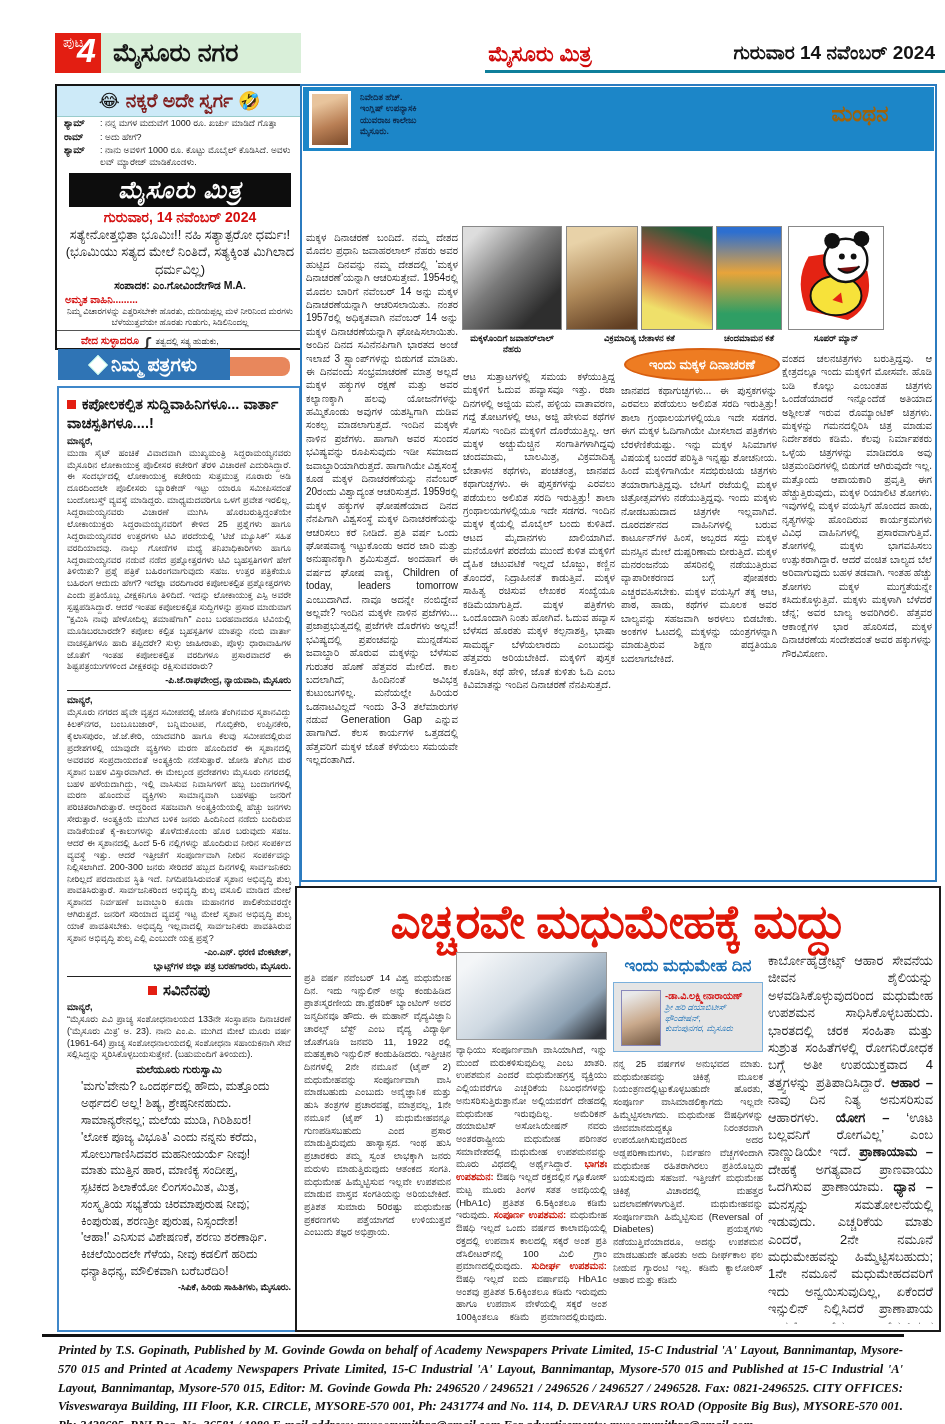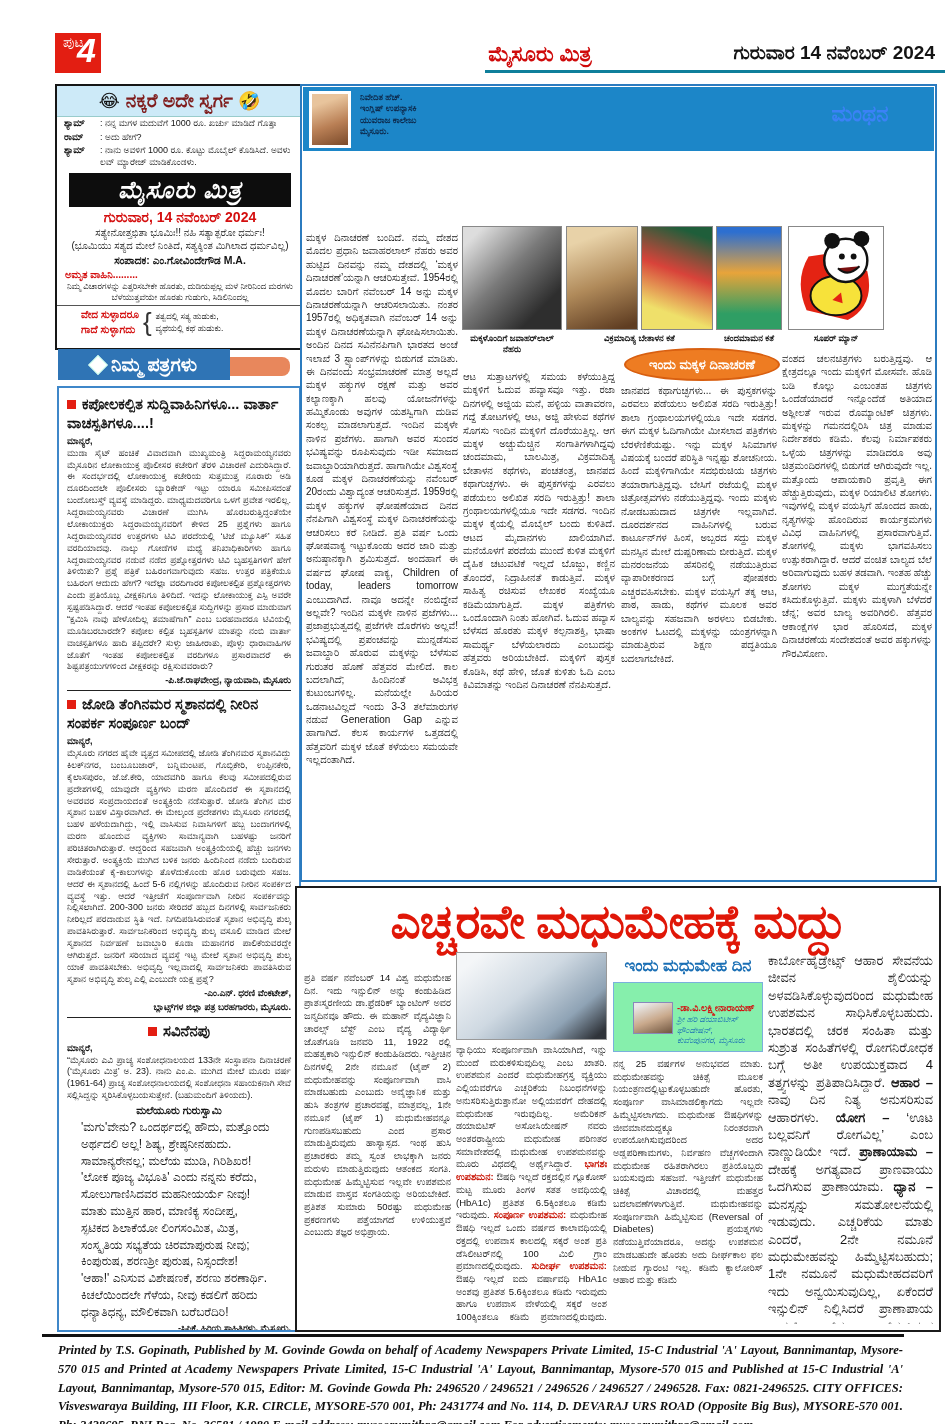--- a/index.html
+++ b/index.html
@@ -19,21 +19,21 @@
   #left-box{left:55px;top:84px;width:246px;height:262px;border:2px solid #161616;background:#fff;overflow:hidden;}
   #joke-head{height:30px;background:#cdeaf8;display:flex;align-items:center;justify-content:center;gap:6px;border-bottom:1px solid #9cc;}
   #joke-head .jt{font-size:19px;font-weight:bold;color:#7f1d1d;}
   #joke-head .em{font-size:18px;}
   .joke-row{display:flex;padding:1px 7px;font-size:9px;line-height:1.3;}
   .joke-row .sp{width:36px;font-weight:bold;flex:none;}
   .joke-row .tx{flex:1;}
   #mast-black{margin:3px 12px 2px;background:#0d0d0d;color:#fff;text-align:center;
               font-size:24px;font-weight:bold;font-style:italic;letter-spacing:1px;padding:3px 0;}
   #mast-date{text-align:center;color:#d40f0f;font-weight:bold;font-size:14px;}
-  .motto{text-align:center;font-size:10px;line-height:1.35;}
+  .motto{text-align:center;font-size:13px;line-height:1.35;}
   #editor-line{text-align:center;font-size:10.5px;font-weight:bold;margin-top:1px;}
   #amrutha{padding:2px 8px 0;}
   #amrutha .at{color:#d40f0f;font-weight:bold;font-size:10px;}
   #amrutha .ax{font-size:8.5px;text-align:center;line-height:1.3;}
   #veda{border-top:1px solid #555;margin-top:2px;padding:1px 24px;display:flex;align-items:center;gap:4px;}
   #veda .vl{color:#d40f0f;font-weight:bold;font-size:10.5px;line-height:1.45;}
   #veda .brace{font-size:26px;font-weight:300;color:#333;}
   #veda .vr{font-size:8.5px;line-height:1.5;}
   
   #lt-orange{left:64px;top:357px;width:226px;height:19px;background:#e8875c;border-radius:8px;}
@@ -48,21 +48,21 @@
   .sig{font-size:9px;font-weight:bold;text-align:right;margin:2px 0 3px;}
   .let-div{border-top:1.5px solid #222;margin:4px 0;}
   .mem-title{text-align:center;font-size:15px;font-weight:bold;margin:3px 0;}
   .poem-title{text-align:center;font-size:10.5px;font-weight:bold;margin:2px 0;}
   .poem{font-size:12px;line-height:1.4;white-space:pre-line;padding-left:14px;}
   
   #main-box{left:300px;top:84px;width:637px;height:798px;border:2.5px solid #2b7bbf;box-sizing:border-box;background:#fff;}
   #banner{left:303px;top:87px;width:631px;height:64px;background:#1c86c8;}
   #author-photo{left:309px;top:91px;width:42px;height:57px;background:linear-gradient(160deg,#e8c49c 20%,#b97f55 60%,#7a4a2a);border:3px solid #fff;box-sizing:border-box;}
   #author-credit{left:360px;top:92px;width:150px;font-size:8.5px;line-height:1.35;color:#0d2b4e;font-weight:bold;}
-  #kicker{left:790px;top:101px;width:140px;text-align:center;color:#3b82f6;font-size:22px;font-weight:bold;}
+  #kicker{left:790px;top:101px;width:140px;text-align:center;color:#a16207;font-size:22px;font-weight:bold;}
   #main-headline{left:306px;top:155px;width:626px;font-size:45px;font-weight:bold;color:#e01708;letter-spacing:-1px;}
   .photo{border:1px solid #888;box-sizing:border-box;}
   #p1{left:462px;top:226px;width:100px;height:104px;background:linear-gradient(135deg,#ddd 10%,#7a7a7a 45%,#2e2e2e 80%);}
   #p2{left:566px;top:226px;width:72px;height:104px;background:linear-gradient(160deg,#e8d2a8 15%,#b08a5a 55%,#5f3d22 95%);}
   #p3{left:641px;top:226px;width:72px;height:104px;background:linear-gradient(200deg,#1f5e3a 10%,#d8433a 45%,#efe06a 80%);}
   #p4{left:716px;top:226px;width:66px;height:104px;background:linear-gradient(180deg,#2d6fd0 5%,#e8a43a 45%,#2f9e64 85%);}
   #p5{left:788px;top:226px;width:96px;height:104px;background:#fff;}
   .caption{position:absolute;top:333px;font-size:8.5px;font-weight:bold;text-align:center;}
   .bodytxt{font-size:10px;line-height:1.34;text-align:justify;overflow:hidden;}
   #col1{left:306px;top:231px;width:152px;height:645px;}
@@ -71,21 +71,21 @@
          color:#fff;font-size:13px;font-weight:bold;display:flex;align-items:center;justify-content:center;}
   #col3{left:621px;top:384px;width:156px;height:492px;}
   #col4{left:782px;top:352px;width:150px;height:524px;}
   
   #dia-box{left:295px;top:886px;width:646px;height:446px;border:2.5px solid #1b1b1b;box-sizing:border-box;background:#fff;}
   #dia-headline{left:300px;top:894px;width:636px;text-align:center;font-size:47px;font-weight:bold;color:#e01708;letter-spacing:-1px;}
   #dcolA{left:304px;top:972px;width:147px;height:352px;font-size:9.5px;}
   #dia-photo{left:456px;top:952px;width:151px;height:88px;background:linear-gradient(140deg,#f4f6f8 10%,#cfd9e2 45%,#8fa3b5 75%,#30343a 95%);border:1px solid #999;box-sizing:border-box;}
   #dcolB{left:456px;top:1044px;width:151px;height:280px;font-size:9.5px;}
   #dia-day{left:613px;top:956px;width:150px;text-align:center;color:#1a6fb5;font-size:16.5px;font-weight:bold;}
-  #dia-author{left:613px;top:982px;width:150px;height:70px;border:1.5px solid #7ab0dc;background:#86efac;display:flex;padding:19px;box-sizing:border-box;gap:4px;}
+  #dia-author{left:613px;top:982px;width:150px;height:70px;border:1.5px solid #7ab0dc;background:#e5e5e5;display:flex;padding:7px;box-sizing:border-box;gap:4px;}
   #dia-author .dp{width:38px;height:100%;background:linear-gradient(160deg,#e9e9e9 10%,#c9a98c 55%,#6f553f);border:1px solid #88b;flex:none;}
   #dia-author .dn{color:#d40f0f;font-weight:bold;font-size:9.5px;line-height:1.25;}
   #dia-author .do{color:#1a6fb5;font-style:italic;font-size:8.5px;line-height:1.25;}
   #dcolC{left:613px;top:1058px;width:150px;height:266px;font-size:9.5px;}
   #dcolD{left:768px;top:952px;width:165px;height:372px;font-size:13px;}
   .redhead{color:#c81000;font-weight:bold;}
   .termhead{font-weight:bold;}
   
   #footer-rule{left:42px;top:1334px;width:862px;height:3px;background:#111;}
   #footer{left:58px;top:1341px;width:845px;font-family:"Liberation Serif","DejaVu Serif",serif;
@@ -94,20 +94,23 @@
   #p5 svg{width:100%;height:100%;}
 </style>
 </head>
 <body>
 
 <div id="page">
 
   <div class="abs" id="pagenum-box">
     <span class="pl">ಪುಟ</span>
     <span class="pn">4</span>
+  </div>
+  <div class="abs" id="section-bar">
+    <span>ಮೈಸೂರು ನಗರ</span>
   </div>
   <div class="abs" id="paper-name">ಮೈಸೂರು ಮಿತ್ರ</div>
   <div class="abs" id="date-line">ಗುರುವಾರ 14 ನವೆಂಬರ್ 2024</div>
   <div class="abs" id="header-rule"></div>
 
   <div class="abs" id="left-box">
     <div id="joke-head">
       <span class="em">😂</span>
       <span class="jt">ನಕ್ಕರೆ ಅದೇ ಸ್ವರ್ಗ</span>
       <span class="em">🤣</span>
@@ -152,23 +155,20 @@
     <span class="t">ನಿಮ್ಮ ಪತ್ರಗಳು</span>
   </div>
   <div class="abs" id="letters-box">
     <div class="let-head">
       <span class="bullet"></span><span>ಕಪೋಲಕಲ್ಪಿತ ಸುದ್ದಿವಾಹಿನಿಗಳೂ... ವಾರ್ತಾ ವಾಚಸ್ಪತಿಗಳೂ....!</span>
     </div>
     <div class="salut">ಮಾನ್ಯರೆ,</div>
     <div class="let-body">ಮುಡಾ ಸೈಟ್ ಹಂಚಿಕೆ ವಿವಾದವಾಗಿ ಮುಖ್ಯಮಂತ್ರಿ ಸಿದ್ದರಾಮಯ್ಯನವರು ಮೈಸೂರಿನ ಲೋಕಾಯುಕ್ತ ಪೊಲೀಸರ ಕಚೇರಿಗೆ ತೆರಳಿ ವಿಚಾರಣೆ ಎದುರಿಸಿದ್ದಾರೆ. ಈ ಸಂದರ್ಭದಲ್ಲಿ ಲೋಕಾಯುಕ್ತ ಕಚೇರಿಯ ಸುತ್ತಮುತ್ತ ನೂರಾರು ಅಡಿ ದೂರದಿಂದಲೇ ಪೊಲೀಸರು ಬ್ಯಾರಿಕೇಡ್ ಇಟ್ಟು ಯಾರೂ ಸಮೀಪಿಸದಂತೆ ಬಂದೋಬಸ್ತ್ ವ್ಯವಸ್ಥೆ ಮಾಡಿದ್ದರು. ಮಾಧ್ಯಮದವರಿಗೂ ಒಳಗೆ ಪ್ರವೇಶ ಇರಲಿಲ್ಲ. ಸಿದ್ದರಾಮಯ್ಯನವರು ವಿಚಾರಣೆ ಮುಗಿಸಿ ಹೊರಬರುತ್ತಿದ್ದಂತೆಯೇ ಲೋಕಾಯುಕ್ತರು ಸಿದ್ದರಾಮಯ್ಯನವರಿಗೆ ಕೇಳಿದ 25 ಪ್ರಶ್ನೆಗಳು ಹಾಗೂ ಸಿದ್ದರಾಮಯ್ಯನವರ ಉತ್ತರಗಳು ಟಿವಿ ಪರದೆಯಲ್ಲಿ ‘ಟಿಜೆ ಮ್ಯೂಸಿಕ್’ ಸಹಿತ ವರದಿಯಾದವು. ನಾಲ್ಕು ಗೋಡೆಗಳ ಮಧ್ಯೆ ತನಿಖಾಧಿಕಾರಿಗಳು ಹಾಗೂ ಸಿದ್ದರಾಮಯ್ಯನವರ ನಡುವೆ ನಡೆದ ಪ್ರಶ್ನೋತ್ತರಗಳು ಟಿವಿ ಬೃಹಸ್ಪತಿಗಳಿಗೆ ಹೇಗೆ ತಿಳಿಯಿತು? ಪ್ರಶ್ನೆ ಪತ್ರಿಕೆ ಬಹಿರಂಗವಾಗುವುದು ಸಹಜ. ಉತ್ತರ ಪತ್ರಿಕೆಯೂ ಬಹಿರಂಗ ಆದುದು ಹೇಗೆ? ಇದೆಲ್ಲಾ ವರದಿಗಾರರ ಕಪೋಲಕಲ್ಪಿತ ಪ್ರಶ್ನೋತ್ತರಗಳು ಎಂದು ಪ್ರತಿಯೊಬ್ಬ ವೀಕ್ಷಕನಿಗೂ ತಿಳಿದಿದೆ. ಇದನ್ನು ಲೋಕಾಯುಕ್ತ ಎಸ್ಪಿ ಅವರೇ ಸ್ಪಷ್ಟಪಡಿಸಿದ್ದಾರೆ. ಆದರೆ ಇಂತಹ ಕಪೋಲಕಲ್ಪಿತ ಸುದ್ದಿಗಳನ್ನು ಪ್ರಸಾರ ಮಾಡುವಾಗ “ಕ್ಷಮಿಸಿ ನಾವು ಹೇಳೋದಿಲ್ಲ ತಮಾಷೆಗಾಗಿ” ಎಂಬ ಬರಹವಾದರೂ ಟಿವಿಯಲ್ಲಿ ಮೂಡಿಬರಬಾರದೇ? ಕಪೋಲ ಕಲ್ಪಿತ ಬೃಹಸ್ಪತಿಗಳ ಮಾತನ್ನು ನಂಬಿ ವಾರ್ತಾ ವಾಚಸ್ಪತಿಗಳೂ ಹಾದಿ ತಪ್ಪಿದರೇ? ಸುಳ್ಳು ಜಾಹೀರಾತು, ಪೊಳ್ಳು ಧಾರಾವಾಹಿಗಳ ಜೊತೆಗೆ ಇಂತಹ ಕಪೋಲಕಲ್ಪಿತ ವರದಿಗಳೂ ಪ್ರಸಾರವಾದರೆ ಈ ಶಿಷ್ಟಪತ್ರಯುಗಗಳಿಂದ ವೀಕ್ಷಕರನ್ನು ರಕ್ಷಿಸುವವರಾರು?</div>
     <div class="sig">-ಪಿ.ಜೆ.ರಾಘವೇಂದ್ರ, ನ್ಯಾಯವಾದಿ, ಮೈಸೂರು</div>
     <div class="let-div"></div>
-    <div class="let-head">
-      <span class="bullet"></span><span>ಜೋಡಿ ತೆಂಗಿನಮರ ಸ್ಮಶಾನದಲ್ಲಿ ನೀರಿನ ಸಂಪರ್ಕ ಸಂಪೂರ್ಣ ಬಂದ್</span>
-    </div>
     <div class="salut">ಮಾನ್ಯರೆ,</div>
     <div class="let-body">ಮೈಸೂರು ನಗರದ ಹೈವೇ ವೃತ್ತದ ಸಮೀಪದಲ್ಲಿ ಜೋಡಿ ತೆಂಗಿನಮರ ಸ್ಮಶಾನವಿದ್ದು ಕಿಲಕ್‌ನಗರ, ಬಂಬೂಬಜಾರ್, ಬನ್ನಿಮಂಟಪ, ಗೊಬ್ಳಿಕೇರಿ, ಉಪ್ಪಿನಕೇರಿ, ಕೈಲಾಸಪುರಂ, ಜೆ.ಜೆ.ಕೇರಿ, ಯಾದವಗಿರಿ ಹಾಗೂ ಕೆಲವು ಸಮೀಪದಲ್ಲಿರುವ ಪ್ರದೇಶಗಳಲ್ಲಿ ಯಾವುದೇ ವ್ಯಕ್ತಿಗಳು ಮರಣ ಹೊಂದಿದರೆ ಈ ಸ್ಮಶಾನದಲ್ಲಿ ಅವರವರ ಸಂಪ್ರದಾಯದಂತೆ ಅಂತ್ಯಕ್ರಿಯೆ ನಡೆಸುತ್ತಾರೆ. ಜೋಡಿ ತೆಂಗಿನ ಮರ ಸ್ಮಶಾನ ಬಹಳ ವಿಸ್ತಾರವಾಗಿದೆ. ಈ ಮೇಲ್ಕಂಡ ಪ್ರದೇಶಗಳು ಮೈಸೂರು ನಗರದಲ್ಲಿ ಬಹಳ ಹಳೆಯದಾಗಿದ್ದು, ಇಲ್ಲಿ ವಾಸಿಸುವ ನಿವಾಸಿಗಳಿಗೆ ಹಬ್ಬ ಬಂದಾಗಗಳಲ್ಲಿ ಮರಣ ಹೊಂದುವ ವ್ಯಕ್ತಿಗಳು ಸಾಮಾನ್ಯವಾಗಿ ಬಹಳಷ್ಟು ಜನರಿಗೆ ಪರಿಚಿತರಾಗಿರುತ್ತಾರೆ. ಆದ್ದರಿಂದ ಸಹಜವಾಗಿ ಅಂತ್ಯಕ್ರಿಯೆಯಲ್ಲಿ ಹೆಚ್ಚು ಜನಗಳು ಸೇರುತ್ತಾರೆ. ಅಂತ್ಯಕ್ರಿಯೆ ಮುಗಿದ ಬಳಿಕ ಜನರು ಹಿಂದಿನಿಂದ ನಡೆದು ಬಂದಿರುವ ವಾಡಿಕೆಯಂತೆ ಕೈ-ಕಾಲುಗಳನ್ನು ತೊಳೆದುಕೊಂಡು ಹೊರ ಬರುವುದು ಸಹಜ. ಆದರೆ ಈ ಸ್ಮಶಾನದಲ್ಲಿ ಹಿಂದೆ 5-6 ನಲ್ಲಿಗಳನ್ನು ಹೊಂದಿರುವ ನೀರಿನ ಸಂಪರ್ಕದ ವ್ಯವಸ್ಥೆ ಇತ್ತು. ಆದರೆ ಇತ್ತೀಚೆಗೆ ಸಂಪೂರ್ಣವಾಗಿ ನೀರಿನ ಸಂಪರ್ಕವನ್ನು ನಿಲ್ಲಿಸಲಾಗಿದೆ. 200-300 ಜನರು ಸೇರಿದರೆ ಹಬ್ಬದ ದಿನಗಳಲ್ಲಿ ಸಾರ್ವಜನಿಕರು ನೀರಿಲ್ಲದೆ ಪರದಾಡುವ ಸ್ಥಿತಿ ಇದೆ. ನಿಗದಿಪಡಿಸಿರುವಂತೆ ಸ್ಮಶಾನ ಅಭಿವೃದ್ಧಿ ಶುಲ್ಕ ಪಾವತಿಸಿರುತ್ತಾರೆ. ಸಾರ್ವಜನಿಕರಿಂದ ಅಭಿವೃದ್ಧಿ ಶುಲ್ಕ ವಸೂಲಿ ಮಾಡಿದ ಮೇಲೆ ಸ್ಮಶಾನದ ನಿರ್ವಹಣೆ ಜವಾಬ್ದಾರಿ ಕೂಡಾ ಮಹಾನಗರ ಪಾಲಿಕೆಯವರದ್ದೇ ಆಗಿರುತ್ತದೆ. ಜನರಿಗೆ ಸರಿಯಾದ ವ್ಯವಸ್ಥೆ ಇಟ್ಟ ಮೇಲೆ ಸ್ಮಶಾನ ಅಭಿವೃದ್ಧಿ ಶುಲ್ಕ ಯಾಕೆ ಪಾವತಿಸಬೇಕು. ಅಭಿವೃದ್ಧಿ ಇಲ್ಲವಾದಲ್ಲಿ ಸಾರ್ವಜನಿಕರು ಪಾವತಿಸಿರುವ ಸ್ಮಶಾನ ಅಭಿವೃದ್ಧಿ ಶುಲ್ಕ ಎಲ್ಲಿ ಎಂಬುದೇ ಯಕ್ಷ ಪ್ರಶ್ನೆ?</div>
     <div class="sig">-ಎಂ.ಎನ್. ಧರಣಿ ವೆಂಕಟೇಶ್,</div>
     <div class="sig">ಬ್ಲಾಟ್ಸ್‌ಗಳ ಜಿಲ್ಲಾ ಪತ್ರ ಬರಹಗಾರರು, ಮೈಸೂರು.</div>
     <div class="let-div"></div>
     <div class="mem-title">
       <span class="bullet"></span><span>ಸವಿನೆನಪು</span>
     </div>
     <div class="salut">ಮಾನ್ಯರೆ,</div>
     <div class="let-body">“ಮೈಸೂರು ಎವಿ ಪ್ರಾಚ್ಯ ಸಂಶೋಧನಾಲಯದ 133ನೇ ಸಂಸ್ಥಾಪನಾ ದಿನಾಚರಣೆ (‘ಮೈಸೂರು ಮಿತ್ರ’ ಅ. 23). ನಾನು ಎಂ.ಎ. ಮುಗಿದ ಮೇಲೆ ಮೂರು ವರ್ಷ (1961-64) ಪ್ರಾಚ್ಯ ಸಂಶೋಧನಾಲಯದಲ್ಲಿ ಸಂಶೋಧನಾ ಸಹಾಯಕನಾಗಿ ಸೇವೆ ಸಲ್ಲಿಸಿದ್ದನ್ನು ಸ್ಮರಿಸಿಕೊಳ್ಳಬಯಸುತ್ತೇನೆ. (ಬಹುಮಂದಿಗೆ ತಿಳಿಯದು).</div>

